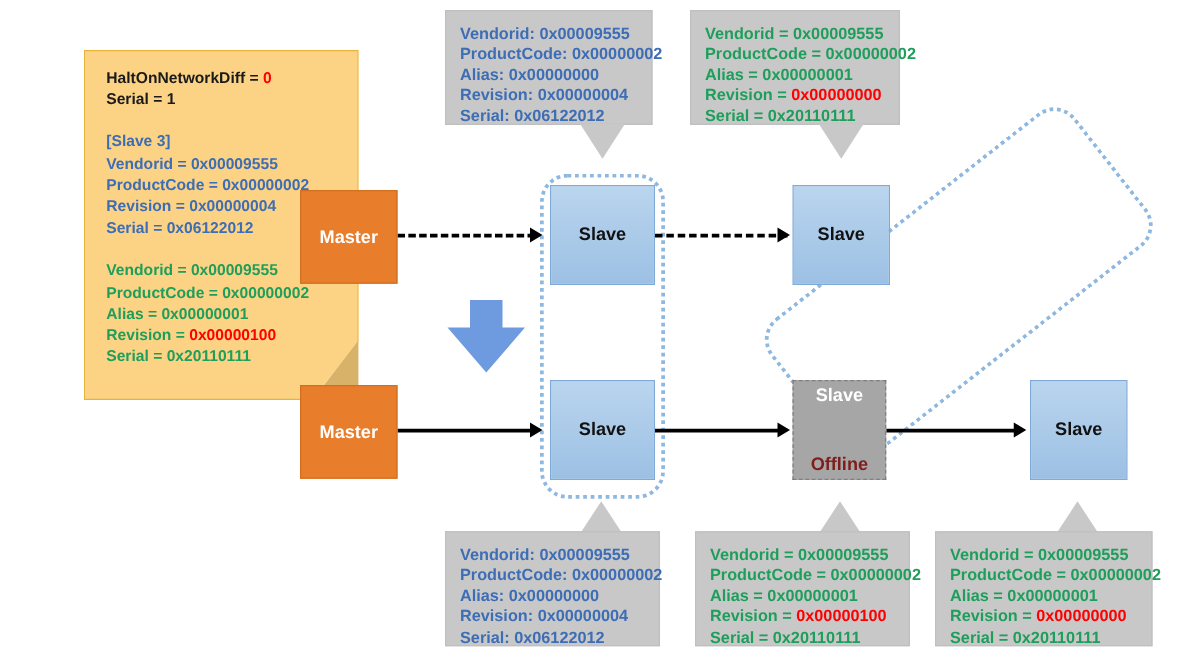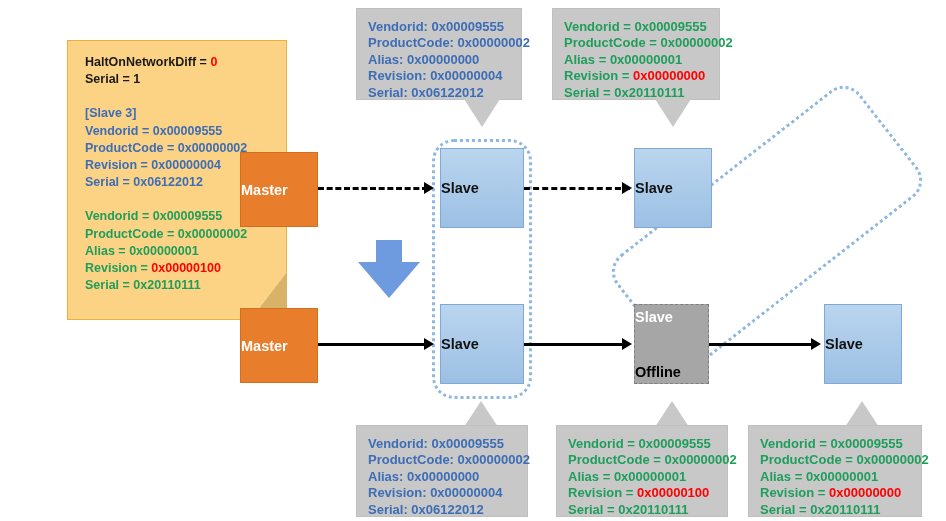--- a/index.html
+++ b/index.html
@@ -61,42 +61,42 @@
   .c-green { color: #1F9E5B; }
   .c-red { color: #FF0000; }
   .c-dark { color: #1A1A1A; }
 
   
   .node {
     position: absolute;
     box-sizing: border-box;
     display: flex;
     flex-direction: column;
-    align-items: flex-start;
+    align-items: center;
     justify-content: center;
     font-size: 14.5px;
     font-weight: bold;
     z-index: 6;
   }
   .node.master {
     background: #E87D2C;
     border: 1px solid #D3701F;
     color: #ffffff;
   }
   .node.slave {
     background: linear-gradient(180deg, #BAD5EE 0%, #9CC0E4 100%);
     border: 1px solid #7FA9D6;
     color: #111111;
   }
   .node.offline {
     background: #A6A6A6;
     border: 1px dashed #7F7F7F;
     color: #ffffff;
   }
-  .node.offline .line2 { color: #000000; margin-top: 39px; }
+  .node.offline .line2 { color: #7f1d1d; margin-top: 39px; }
 
   
   .link {
     position: absolute;
     height: 0;
     border-top: 3px solid #000000;
     z-index: 3;
   }
   .link.dashed {
     border-top-style: dashed;

